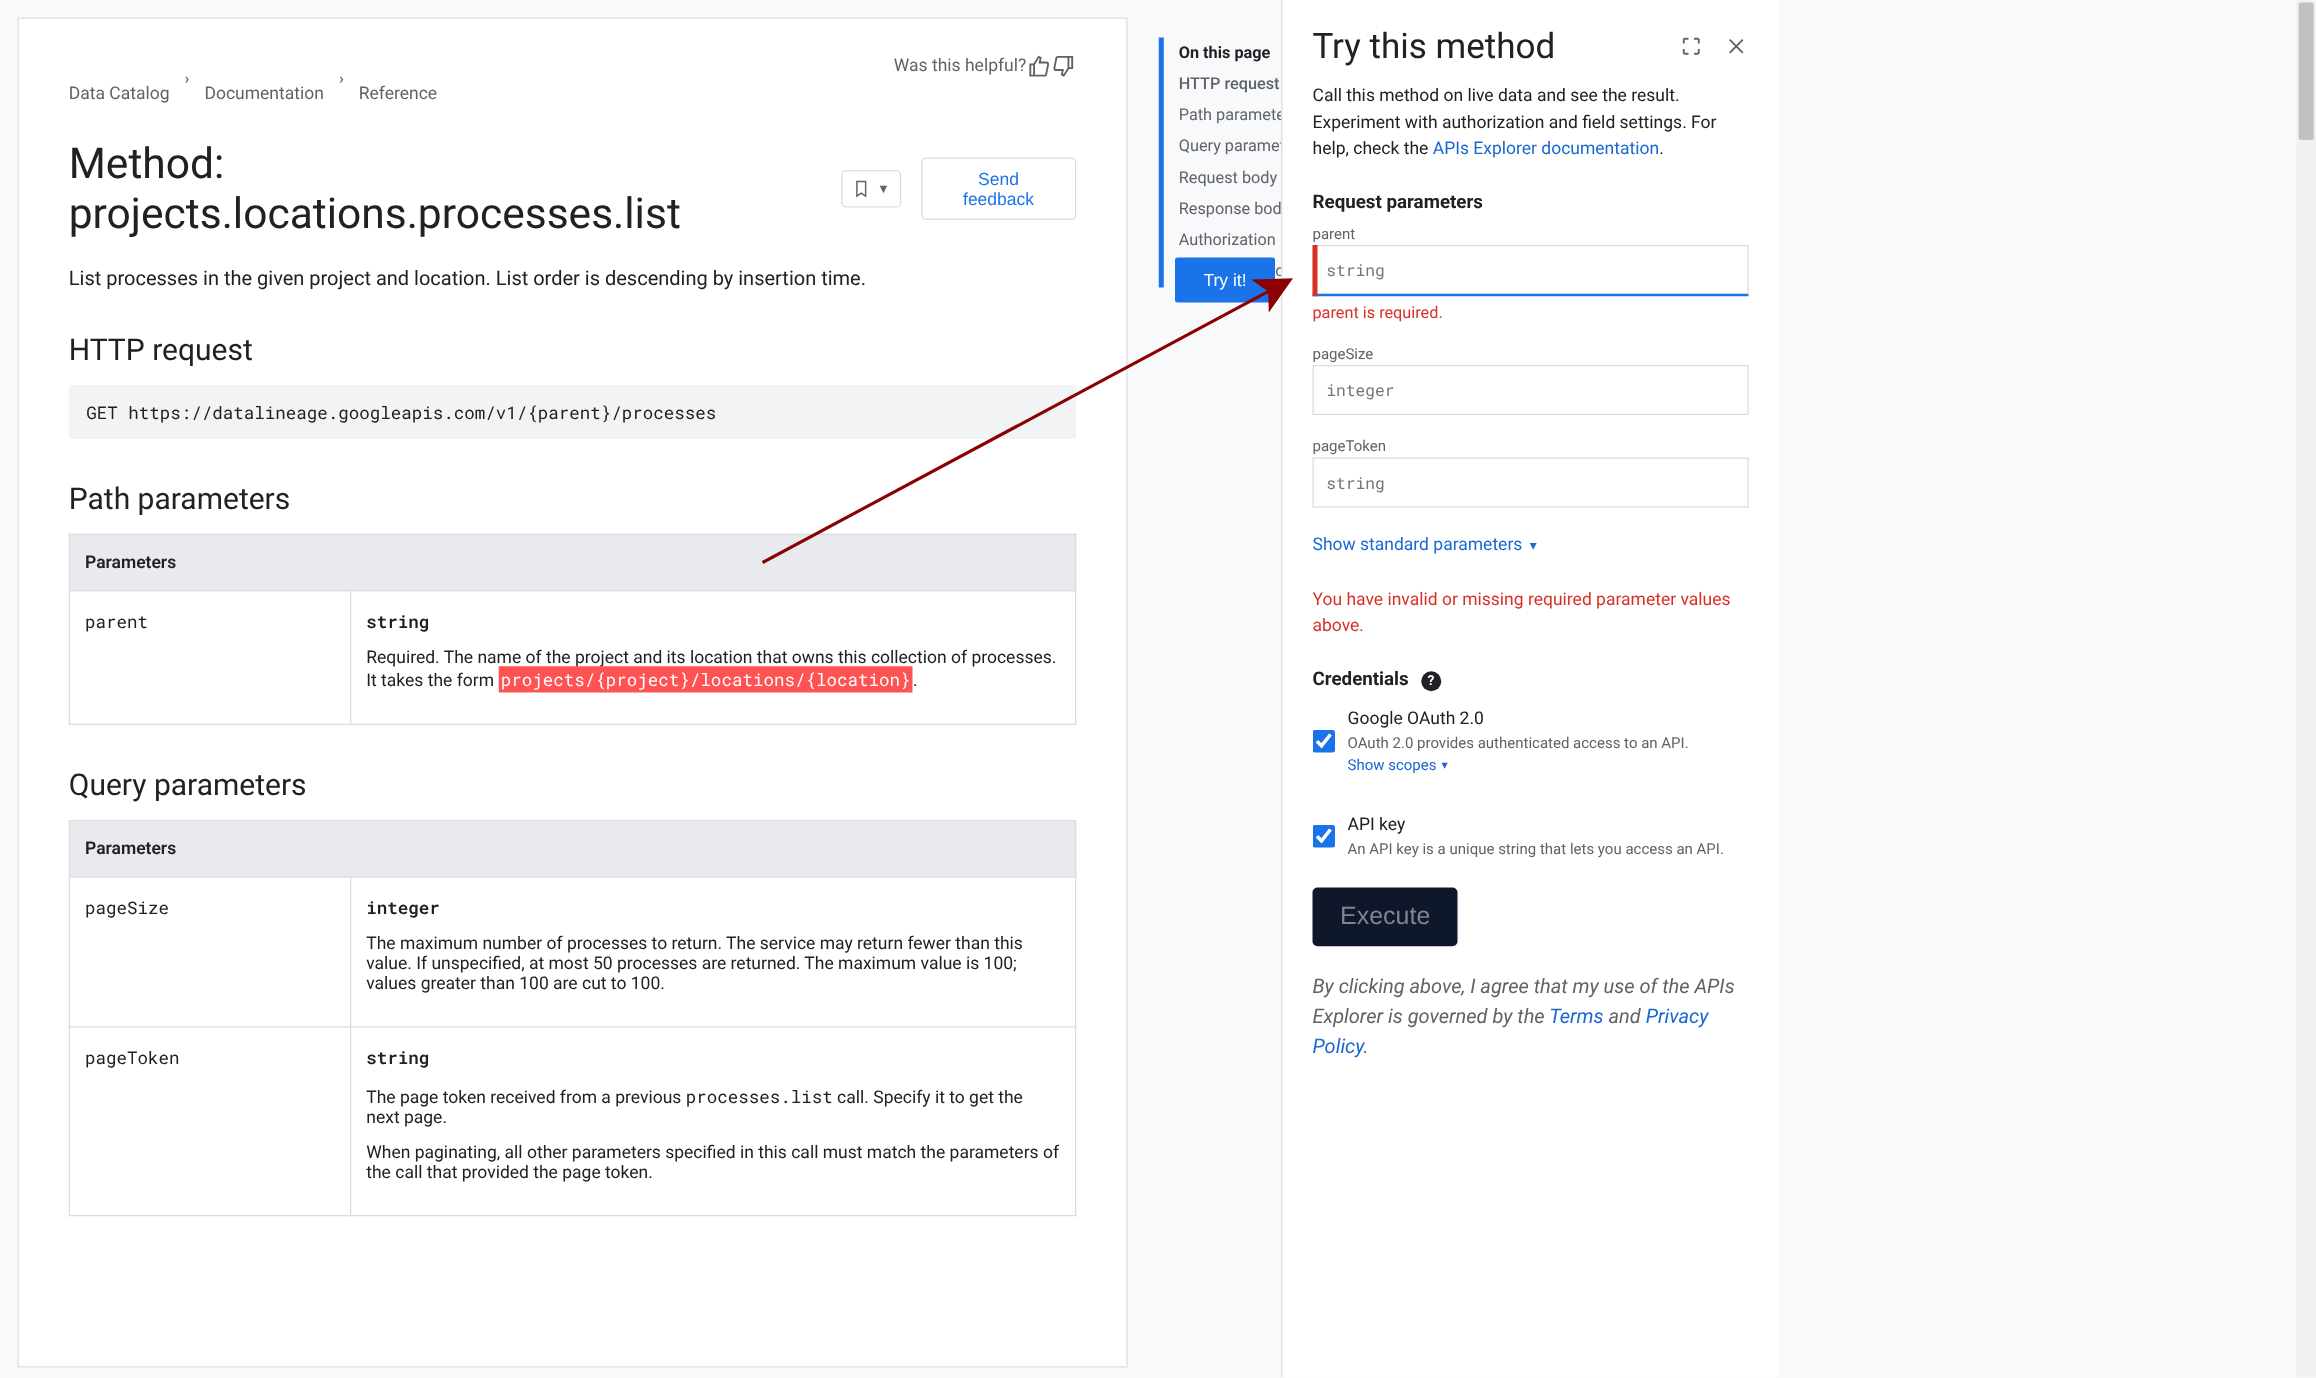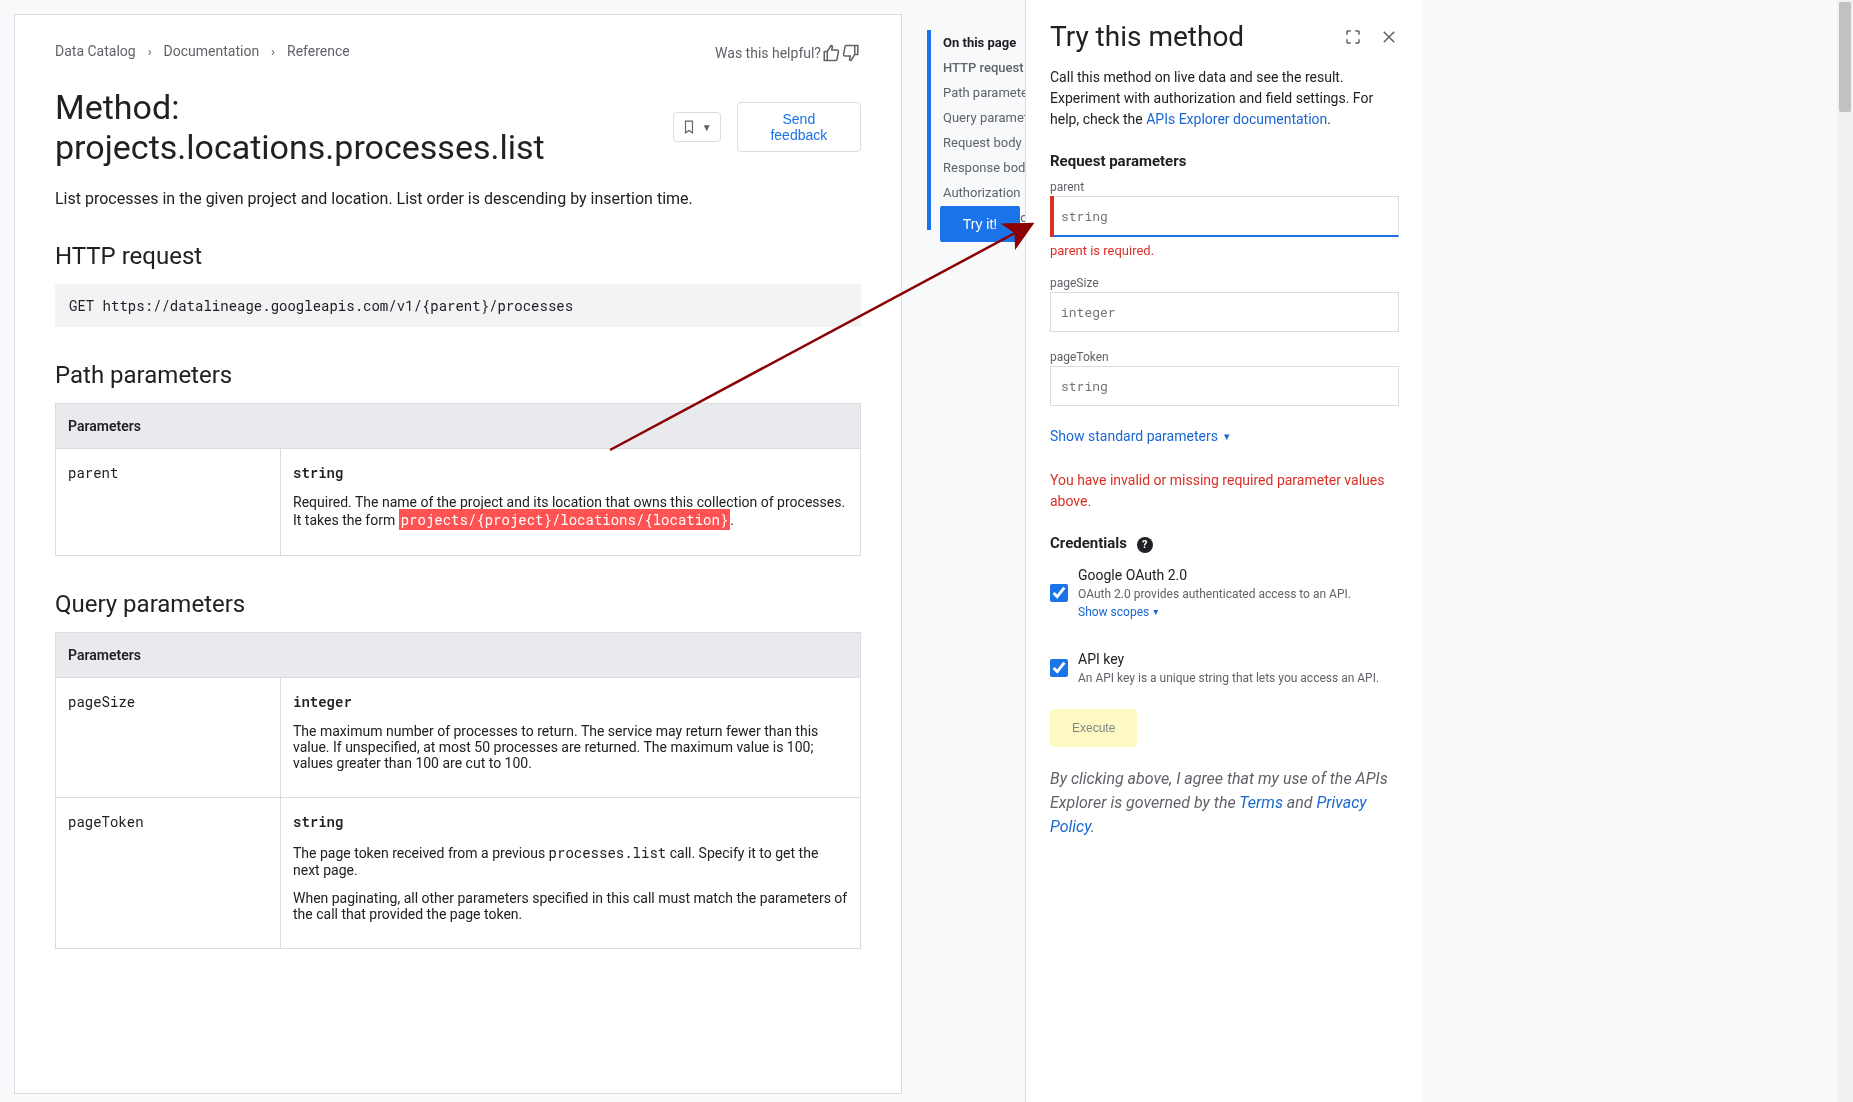--- a/index.html
+++ b/index.html
@@ -15,21 +15,21 @@
     --dark-red:#8b0000;
     --toc-bg:#e8f0fe;
     --toc-border:#1a73e8;
   }
   html,body{margin:0;padding:0;background:#f8f9fa;font-family:Roboto,Arial,Helvetica,sans-serif;color:var(--ink);}
   body{width:1853px;height:1102px;overflow:hidden;position:relative;}
 
   
   .doc-card{position:absolute;left:14px;top:14px;width:888px;min-height:1080px;background:#fff;border:1px solid var(--border);box-shadow:0 0 0 rgba(0,0,0,0);padding:28px 40px 40px 40px;box-sizing:border-box;}
   .breadcrumbs{font-size:14px;color:var(--ink-mute);display:flex;gap:12px;align-items:center;}
-  .breadcrumbs a{color:var(--ink-mute);text-decoration:none;}
+  .breadcrumbs a{color:var(--ink-mute);text-decoration:none;margin-top:24px;}
   .breadcrumbs .chev{color:var(--ink-mute);font-size:13px;}
   .helpful{position:absolute;right:40px;top:28px;display:flex;align-items:center;font-size:14px;color:var(--ink-mute);}
   .ico{display:inline-flex;align-items:center;justify-content:center;width:20px;height:20px;}
   .title-row{display:flex;align-items:center;gap:16px;margin-top:28px;}
   h1{font-size:34px;font-weight:400;margin:0;letter-spacing:0;}
   .bookmark-btn{display:inline-flex;align-items:center;gap:2px;border:1px solid var(--border);border-radius:4px;padding:6px 8px;}
   .send-feedback{margin-left:auto;border:1px solid var(--border);border-radius:4px;padding:8px 16px;color:var(--blue);font-size:14px;font-weight:500;background:#fff;}
   .lead{margin-top:22px;font-size:16px;}
   h2{font-size:24px;font-weight:400;margin:34px 0 14px 0;}
   .codeblock{background:var(--code-bg);padding:12px 14px;font-family:"Roboto Mono",Menlo,Consolas,monospace;font-size:14px;white-space:pre;border-radius:0;}
@@ -64,21 +64,21 @@
   .err-msg{color:var(--red);font-size:13px;margin-top:6px;}
   .std-link{color:var(--blue-link);margin-top:22px;display:inline-flex;align-items:center;gap:6px;font-size:14px;}
   .warn{color:var(--red);margin-top:26px;line-height:1.5;}
   .cred-row{display:flex;align-items:center;gap:10px;margin-top:14px;}
   .cred-row input[type=checkbox]{accent-color:var(--blue);width:18px;height:18px;margin:0;}
   .cred-row .body{flex:1;}
   .cred-row .body .lbl{font-size:14px;margin-bottom:4px;}
   .cred-row .body .sub{font-size:12px;color:var(--ink-mute);}
   .cred-row .body .scopes{font-size:12px;color:var(--blue-link);margin-top:4px;display:inline-flex;align-items:center;gap:4px;}
   .help-dot{width:16px;height:16px;border-radius:50%;background:#202124;color:#fff;font-size:11px;display:inline-flex;align-items:center;justify-content:center;margin-left:6px;}
-  .exec{margin-top:24px;background:#fef9c3;border:none;color:#80868b;padding:12px 22px;font-size:12px;border-radius:4px;}
+  .exec{margin-top:24px;background:#0f172a;border:none;color:#80868b;padding:12px 22px;font-size:20px;border-radius:4px;}
   .legal{margin-top:20px;font-size:16px;color:var(--ink-mute);font-style:italic;line-height:1.5;}
 
   
   .arrow-svg{position:absolute;left:0;top:0;pointer-events:none;}
 
   
   .fake-scroll{position:absolute;right:0;top:0;width:16px;height:1102px;background:#f1f1f1;}
   .fake-thumb{position:absolute;right:2px;top:2px;width:12px;height:110px;background:#c1c1c1;border-radius:2px;}
 </style>
 </head>

